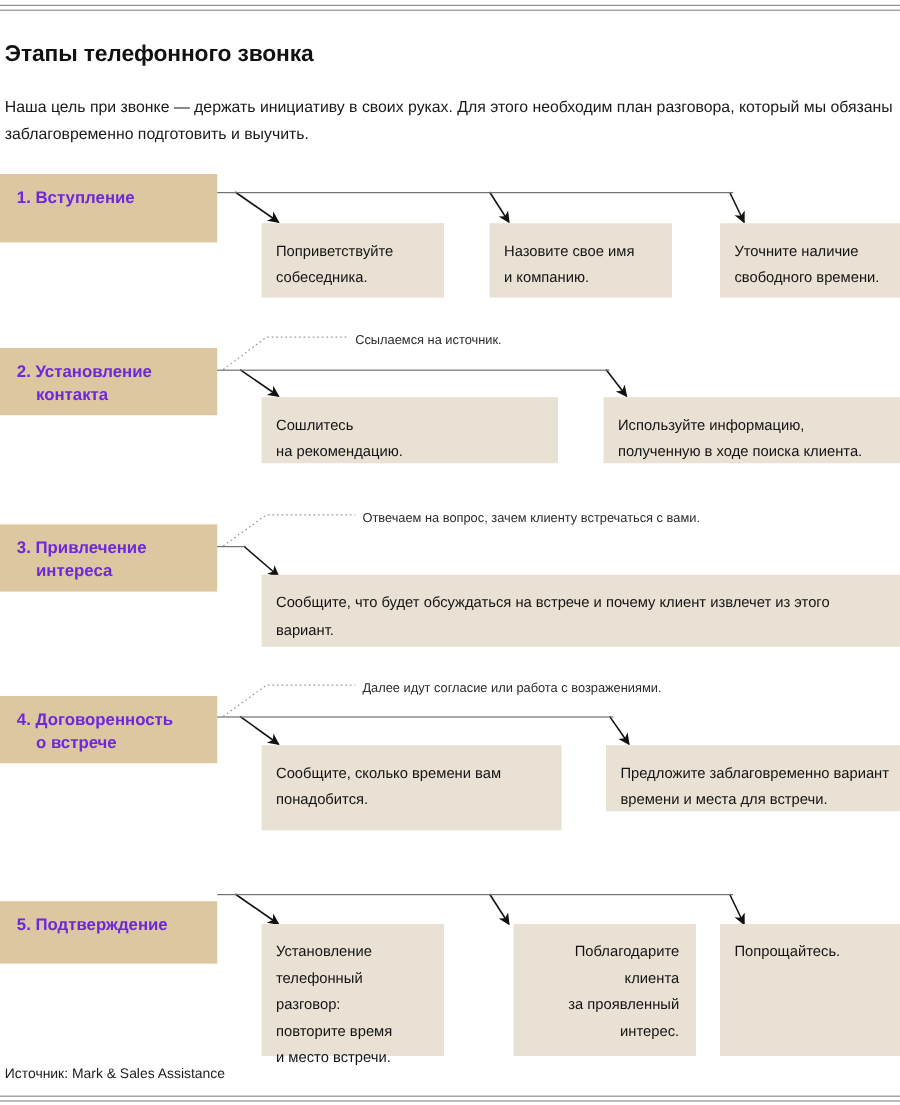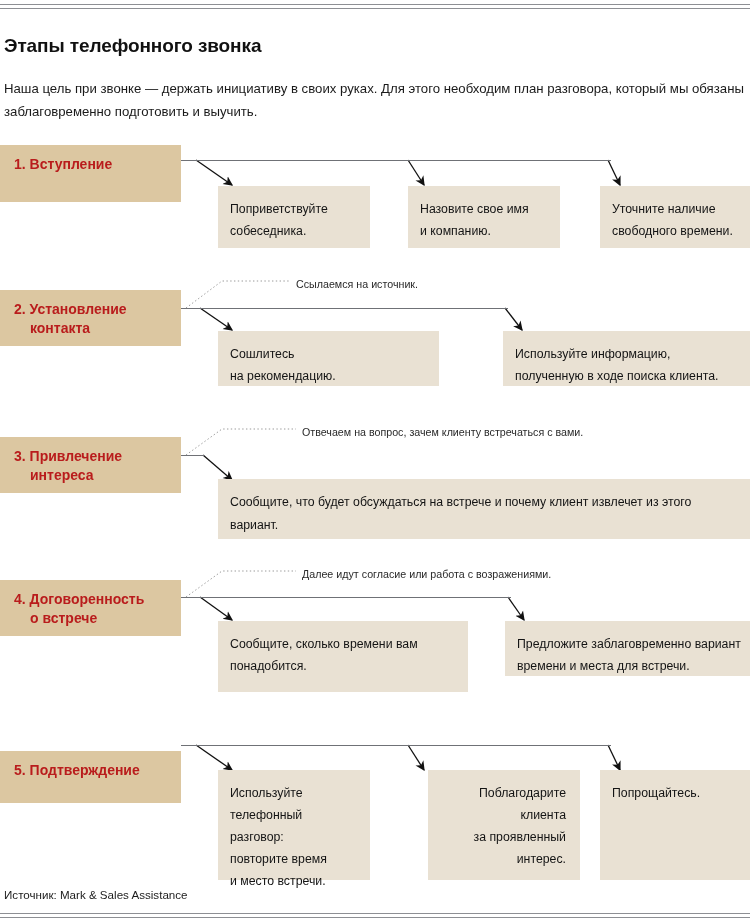--- a/index.html
+++ b/index.html
@@ -62,21 +62,21 @@
     font-size: 13.2px;
     line-height: 23px;
     color: #1a1a1a;
   }
   .stage-label {
     position: absolute;
     left: 0;
     background: #dcc7a1;
     border: 1px solid #c9b punctul;
     box-sizing: border-box;
-    color: #b91c1c;
+    color: #6d28d9;
     font-size: 14px;
     font-weight: bold;
     line-height: 19px;
     padding: 10px 12px 0 14px;
   }
 
   .card {
     position: absolute;
     background: #e9e1d3;
     box-sizing: border-box;
@@ -175,21 +175,21 @@
     <div>свободного времени.</div>
   </div>
 
   <div class="stage-label" style="left:0; top:290px; width:181px; height:56px;">
     <div>2. Установление</div>
     <div style="padding-left:16px;">контакта</div>
   </div>
   <div class="hline" style="left:181px; top:308px; width:327px;"></div>
   <div class="note" style="left:296px; top:277px;">Ссылаемся на источник.</div>
 
-  <div class="card" style="left:218px; top:331px; width:221px; height:55px;">
+  <div class="card" style="left:218px; top:331px; width:247px; height:55px;">
     <div>Сошлитесь</div>
     <div>на рекомендацию.</div>
   </div>
   <div class="card" style="left:503px; top:331px; width:257px; height:55px;">
     <div>Используйте информацию,</div>
     <div>полученную в ходе поиска клиента.</div>
   </div>
 
   <div class="stage-label" style="left:0; top:437px; width:181px; height:56px;">
     <div>3. Привлечение</div>
@@ -218,21 +218,21 @@
     <div>Предложите заблаговременно вариант</div>
     <div>времени и места для встречи.</div>
   </div>
 
   <div class="stage-label" style="left:0; top:751px; width:181px; height:52px;">
     <span>5. Подтверждение</span>
   </div>
   <div class="hline" style="left:181px; top:745px; width:430px;"></div>
 
   <div class="card" style="left:218px; top:770px; width:152px; height:110px;">
-    <div>Используйте</div>
+    <div>Установление</div>
     <div>телефонный</div>
     <div>разговор:</div>
     <div>повторите время</div>
     <div>и место встречи.</div>
   </div>
   <div class="card" style="left:428px; top:770px; width:152px; height:110px;text-align:right;">
     <div>Поблагодарите</div>
     <div>клиента</div>
     <div>за проявленный</div>
     <div>интерес.</div>

